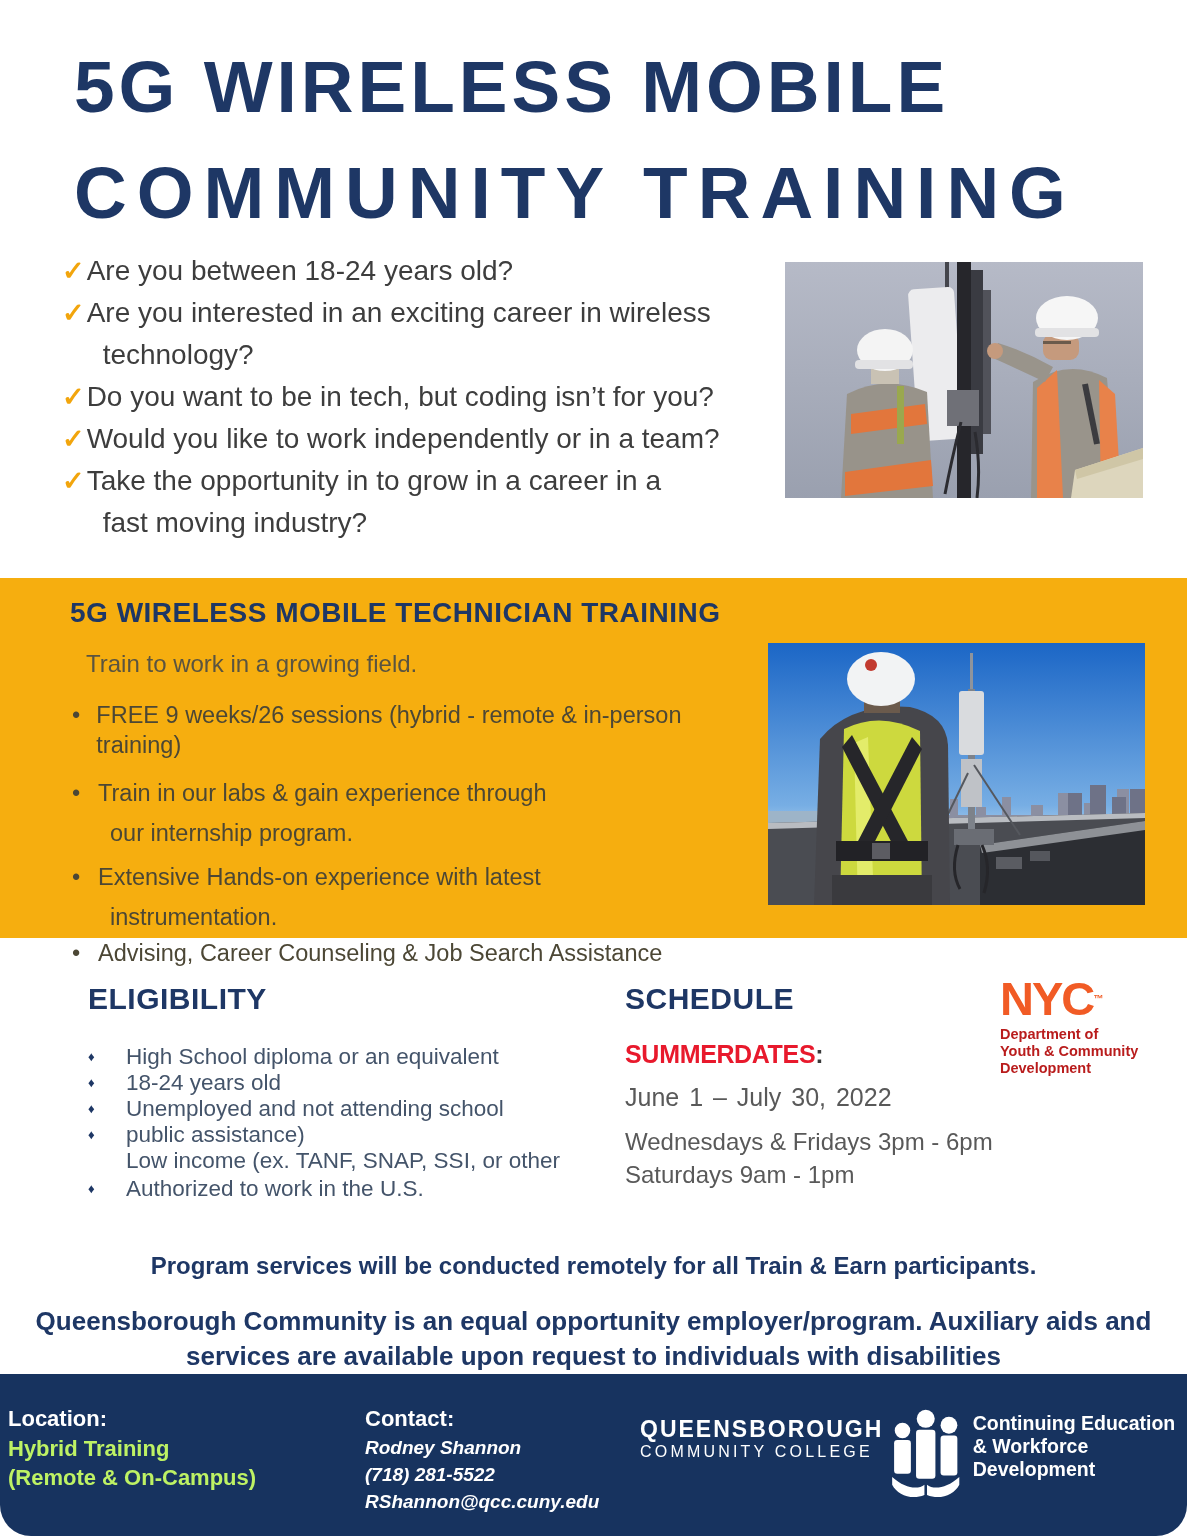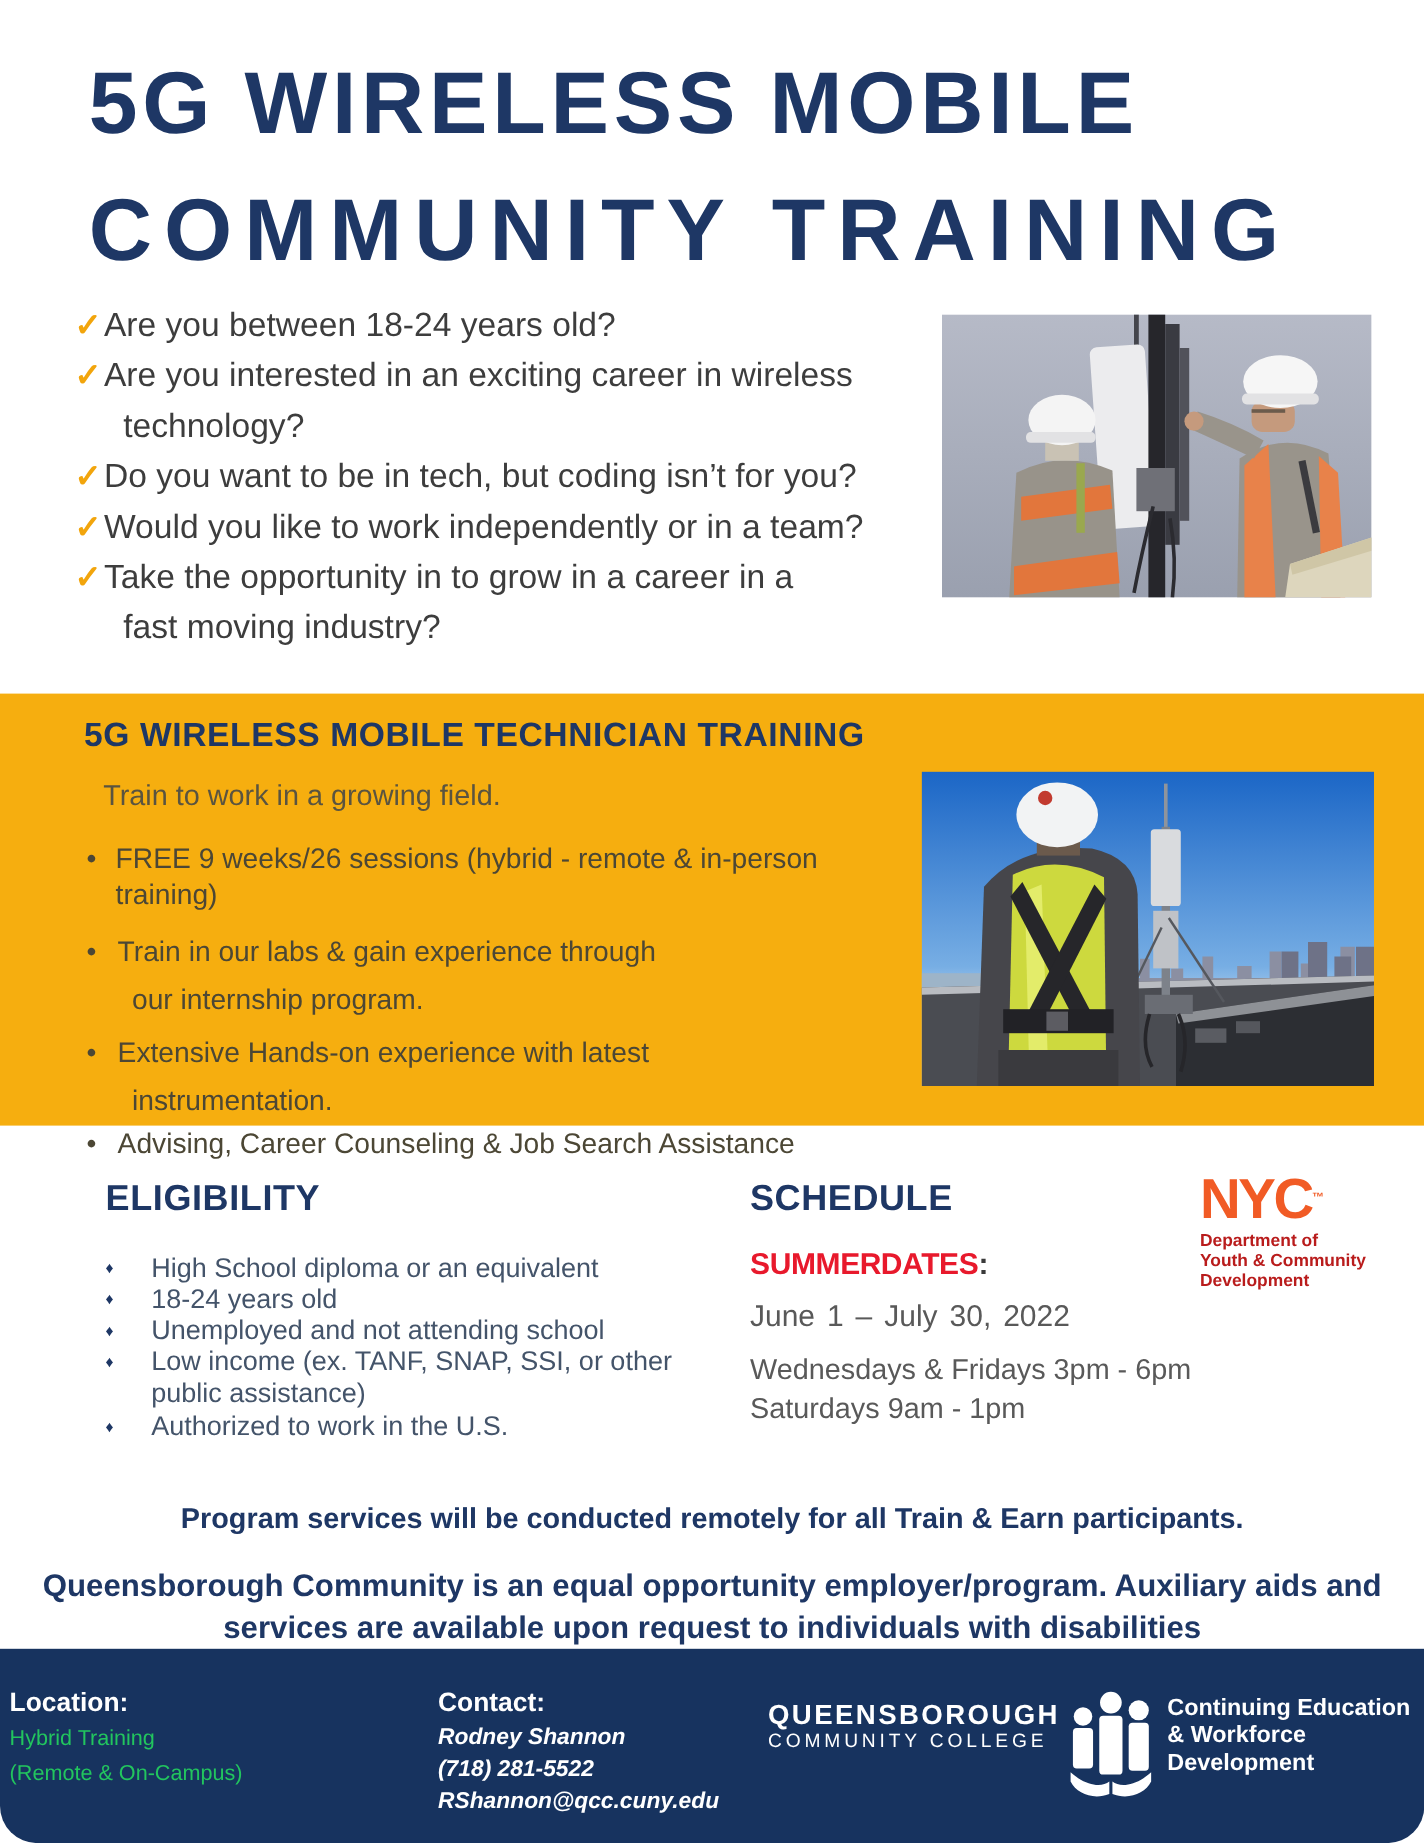--- a/index.html
+++ b/index.html
@@ -62,21 +62,21 @@
   
   .st{position:absolute;left:0;width:1187px;text-align:center;font-weight:700;color:#1E3765;}
   .st1{top:1252px;font-size:24px;}
   .st2{top:1306px;font-size:26px;}
   .st3{top:1341px;font-size:26px;}
 
   
   .footer{position:absolute;left:0;top:1374px;width:1187px;height:162px;background:#17335F;color:#ffffff;}
   .f-loc{position:absolute;left:8px;top:30px;}
   .f-lbl{font-size:22px;font-weight:700;line-height:30px;}
-  .f-loc .ln{font-size:18px;color:#22c55e;line-height:29px;font-weight:400;}
+  .f-loc .ln{font-size:22px;color:#bef264;line-height:29px;font-weight:700;}
   .f-con{position:absolute;left:365px;top:30px;}
   .f-con .ln{font-size:19px;font-weight:700;line-height:27px;font-style:italic;}
   .f-qcc{position:absolute;left:640px;top:16px;display:flex;align-items:flex-start;}
   .qcc-name{margin-top:26px;}
   .qcc-n1{font-size:23px;font-weight:700;letter-spacing:2px;line-height:26px;}
   .qcc-n2{font-size:16px;font-weight:400;letter-spacing:3.2px;line-height:20px;}
   .qcc-icon{width:88px;height:126px;margin:0 8px 0 4px;}
   .qcc-icon svg{display:block;width:100%;height:100%;}
   .qcc-tag{margin-top:22px;}
   .qcc-t1,.qcc-t2{font-size:19.5px;font-weight:700;line-height:23px;}
@@ -263,22 +263,22 @@
       </div>
       <div class="e-item">
         <span class="dia">♦</span>
         <div>
             <div>Unemployed and not attending school</div>
           </div>
       </div>
       <div class="e-item">
         <span class="dia">♦</span>
         <div>
+          <div>public assistance)</div>
           <div>Low income (ex. TANF, SNAP, SSI, or other</div>
-          <div>public assistance)</div>
         </div>
       </div>
       <div class="e-item last">
         <span class="dia">♦</span>
         <div>
             <div>Authorized to work in the U.S.</div>
           </div>
       </div>
     </div>
   </div>

